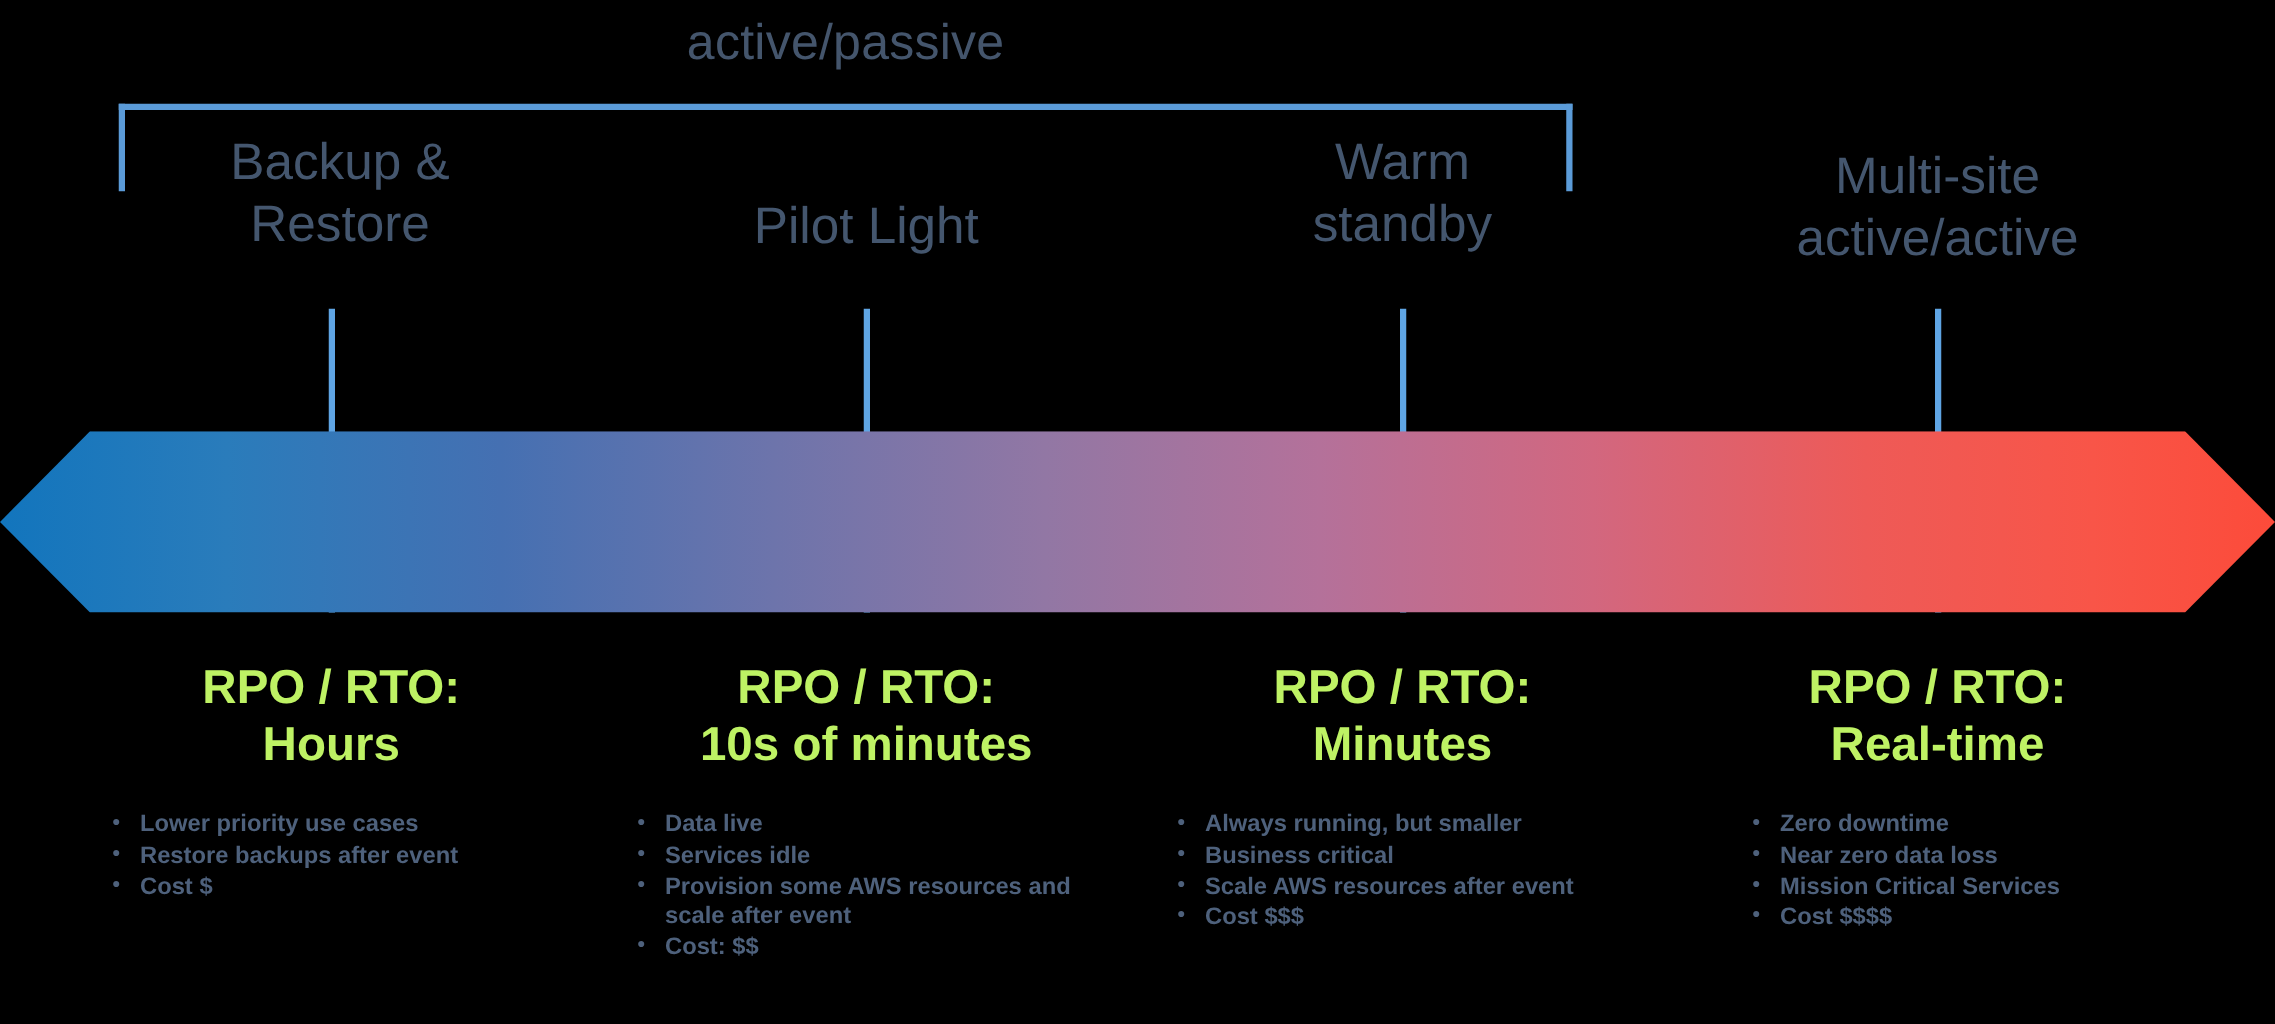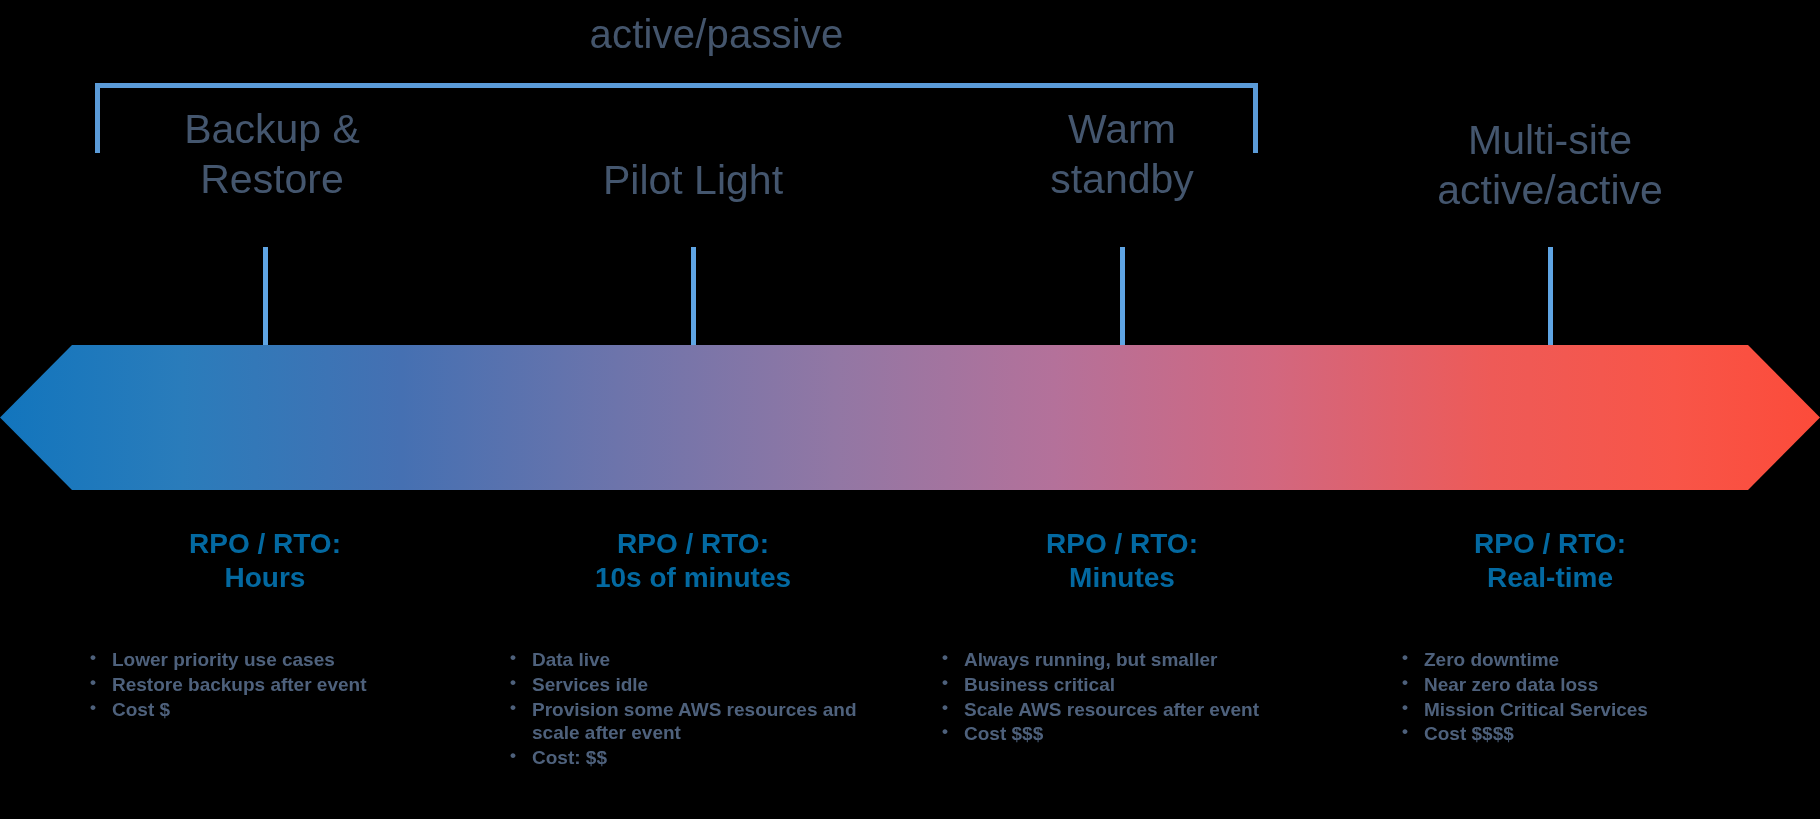--- a/index.html
+++ b/index.html
@@ -26,21 +26,20 @@
     left: 0;
     top: 12px;
     width: 1353px;
     text-align: center;
     font-size: 40px;
     font-weight: 400;
     color: #44556c;
     letter-spacing: 0.2px;
     line-height: 1.1;
     white-space: nowrap;
-    padding-left: 40px;
   }
   .bracket {
     position: absolute;
     left: 95px;
     top: 83px;
     width: 1163px;
     height: 70px;
     border-top: 5px solid #5b9bd8;
     border-left: 5px solid #5b9bd8;
     border-right: 5px solid #5b9bd8;
@@ -77,22 +76,22 @@
     height: 145px;
   }
   .arrow-wrap svg { display: block; }
 
   
   .rpo-block {
     position: absolute;
     top: 527px;
     width: 420px;
     text-align: center;
-    color: #0369a1;
-    font-size: 28px;
+    color: #bef264;
+    font-size: 38px;
     font-weight: 600;
     line-height: 1.22;
   }
   .rpo-block .rpo-line2 { display: block; }
 
   
   .bullet-col {
     position: absolute;
     top: 648px;
   }

